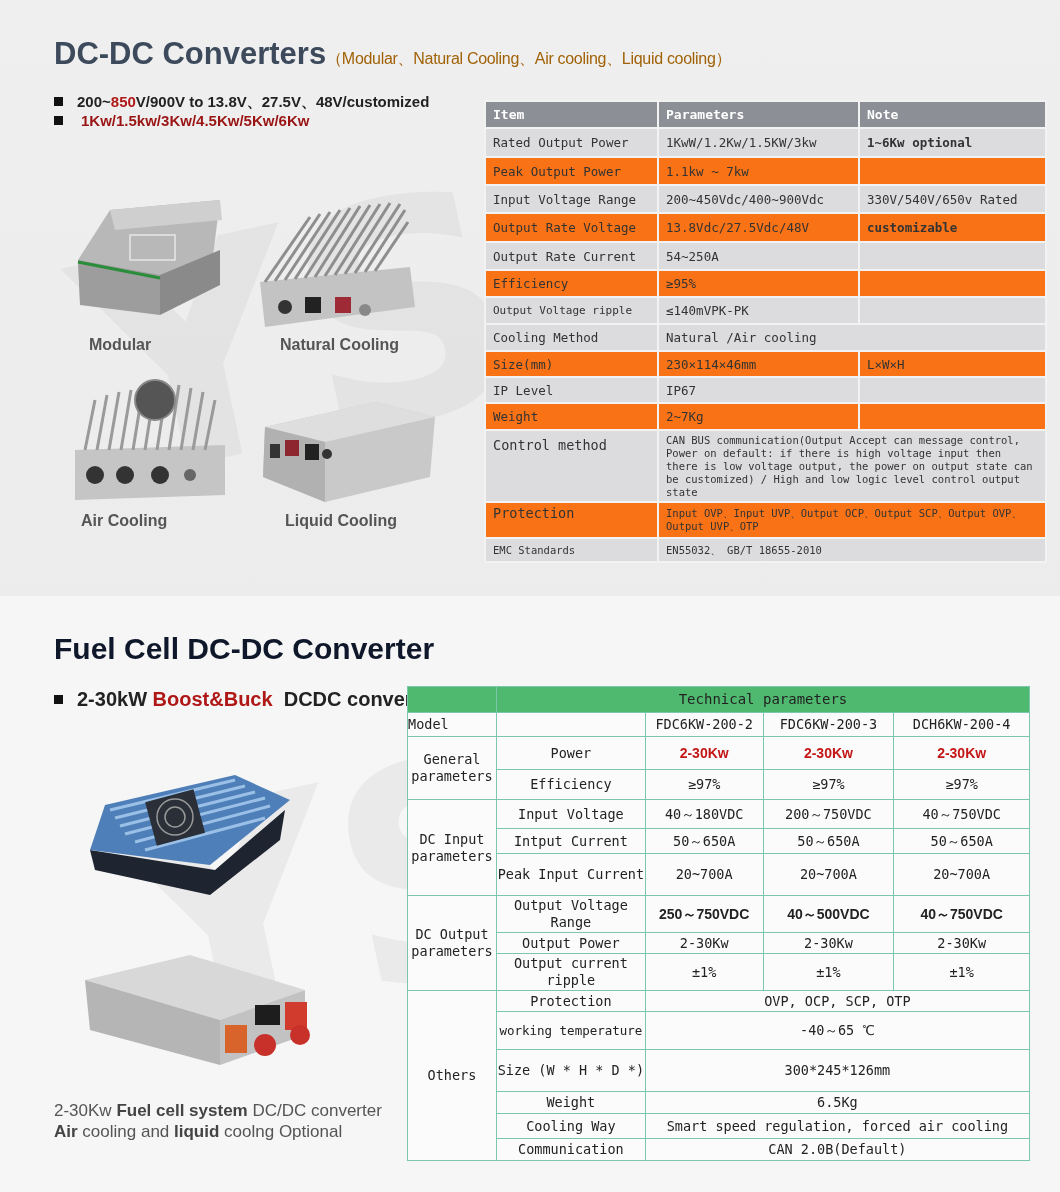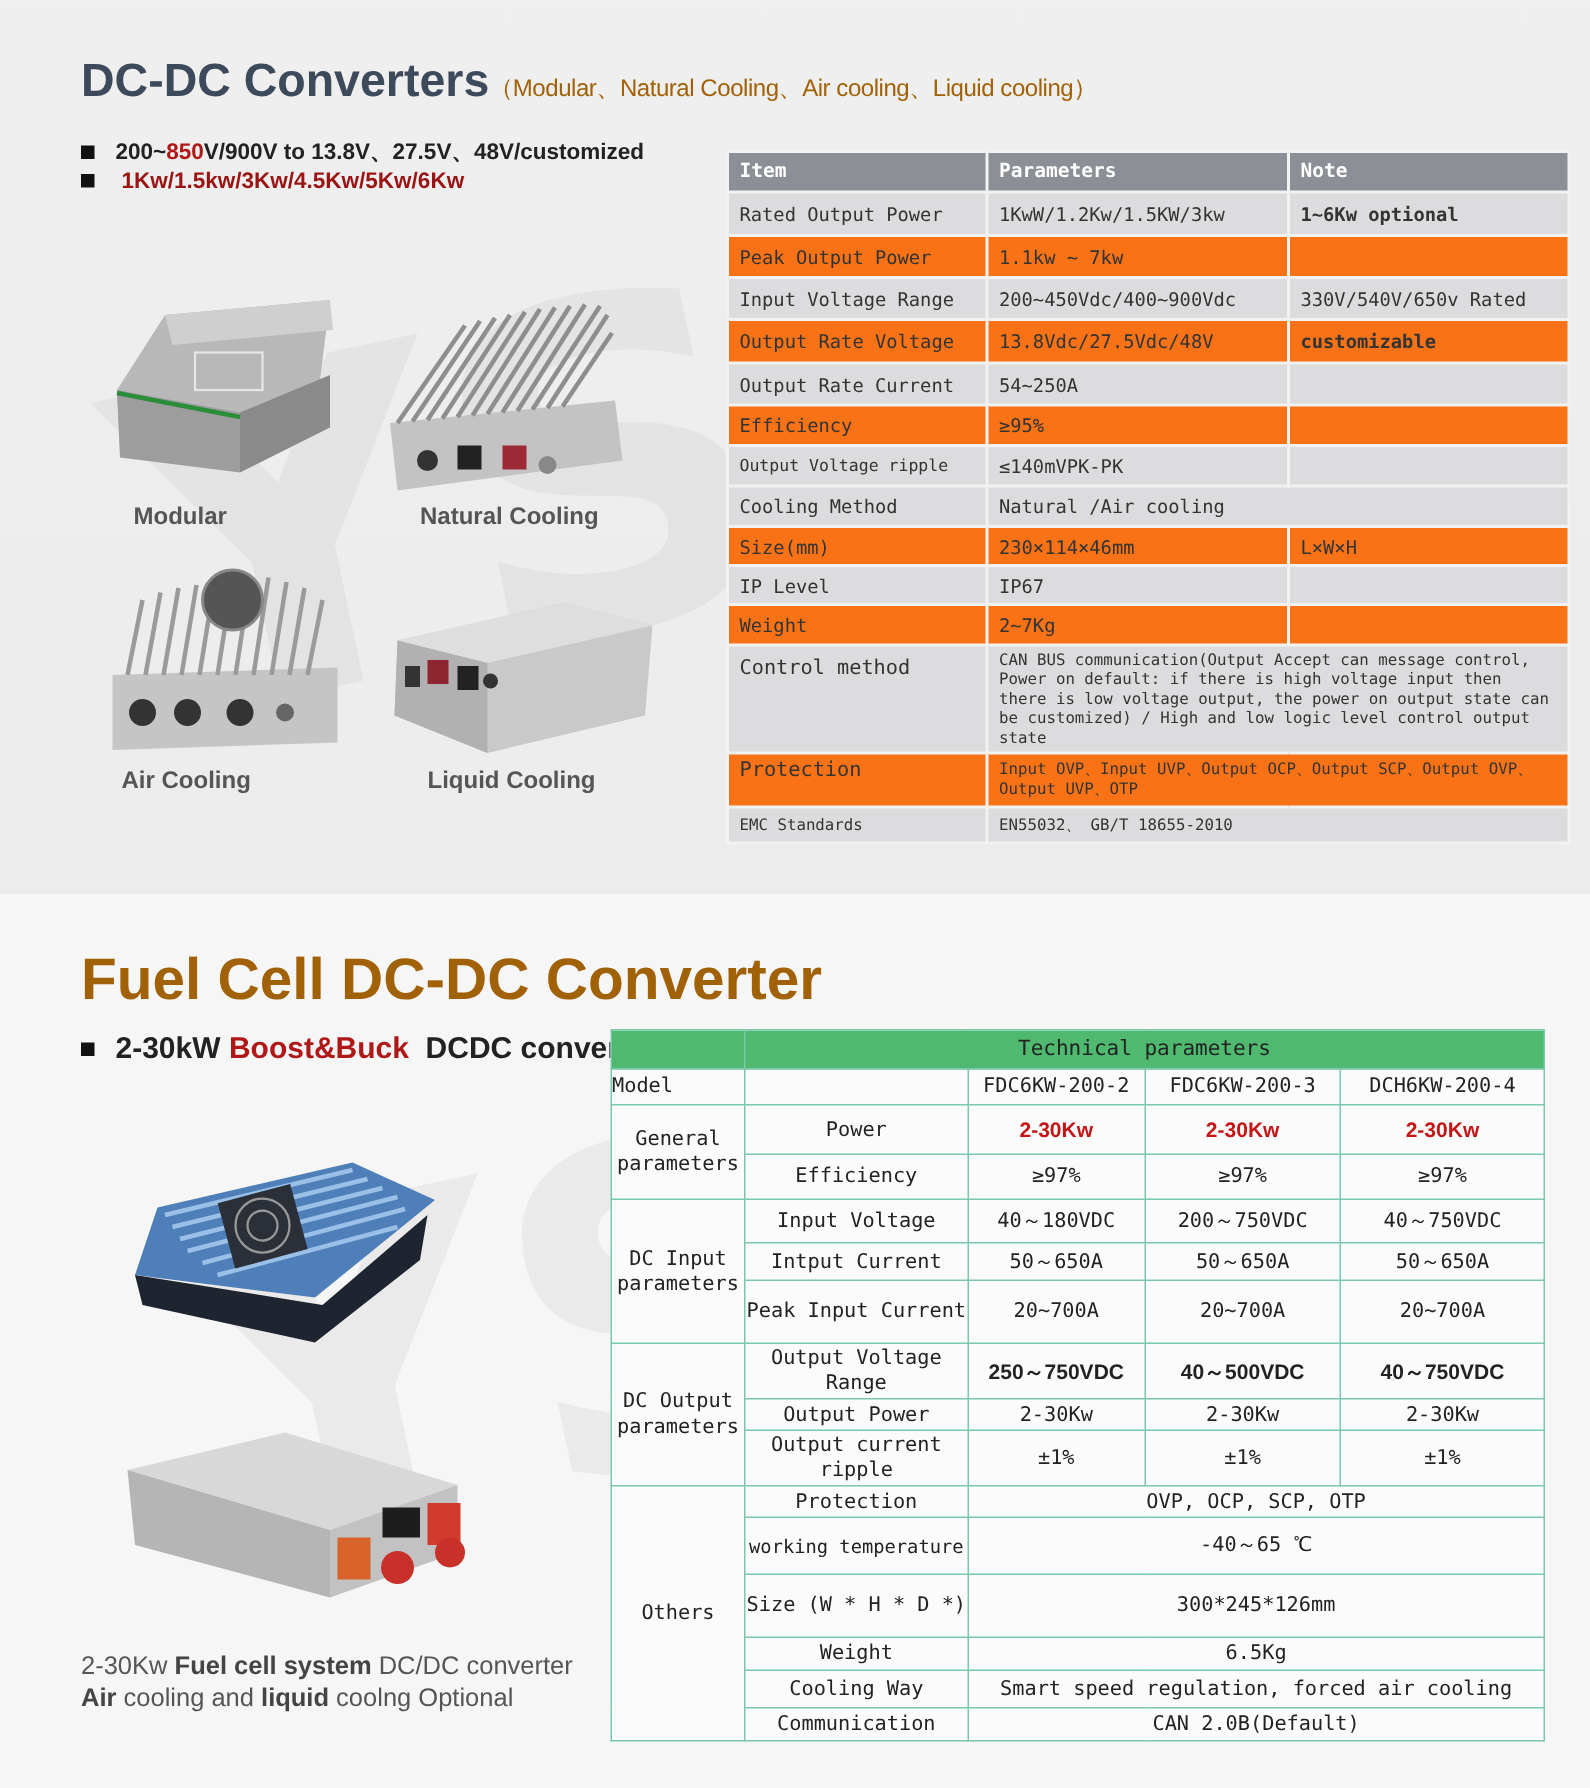--- a/index.html
+++ b/index.html
@@ -16,21 +16,21 @@
   .darkred { color: #9a1414; }
   .prod { position: absolute; }
   .prod .lbl { position: absolute; font-size: 16px; font-weight: bold; color: #555; white-space: nowrap; }
   table.t1 { position: absolute; left: 484px; top: 88px; width: 563px; border-collapse: collapse; font-family: "DejaVu Sans Mono", monospace; font-size: 12.5px; color: #333; margin-top: 12px; }
   table.t1 td, table.t1 th { border: 2px solid #f2f2f2; padding: 2px 7px; text-align: left; vertical-align: middle; }
   table.t1 th { background: #8c8f95; color: #fff; height: 27px; font-weight: bold; font-size: 13px; }
   table.t1 tr.g td { background: #dcdcde; }
   table.t1 tr.w td { background: #f97316; }
   table.t1 td.small { font-size: 11px; }
   table.t1 td.tiny { font-size: 10.5px; line-height: 13px; }
-  .title2 { position: absolute; left: 54px; top: 632px; font-size: 39px; font-weight: bold; color: #a16207; }
+  .title2 { position: absolute; left: 54px; top: 632px; font-size: 30px; font-weight: bold; color: #0f172a; }
   .bullet2 { position: absolute; left: 54px; top: 688px; font-size: 20px; font-weight: bold; display: flex; align-items: center; gap: 14px; }
   table.t2 { position: absolute; left: 407px; top: 686px; width: 623px; border-collapse: collapse; font-family: "DejaVu Sans Mono", monospace; font-size: 13.5px; color: #222; background: #fbfbfb; }
   table.t2 td { border: 1.5px solid #7ac7ac; text-align: center; vertical-align: middle; padding: 0 0; line-height: 17px; }
   table.t2 .hdr td { background: #4fba6f; height: 26px; font-size: 14px; }
   table.t2 .bold { font-family: "Liberation Sans", sans-serif; font-weight: bold; font-size: 14px; }
   table.t2 .redb { color: #c41616; font-family: "Liberation Sans", sans-serif; font-weight: bold; font-size: 14px; }
   .caption { position: absolute; left: 54px; top: 1100px; font-size: 17px; color: #555; line-height: 21px; white-space: nowrap; }
   .caption b { color: #444; }
 </style>
 </head>

